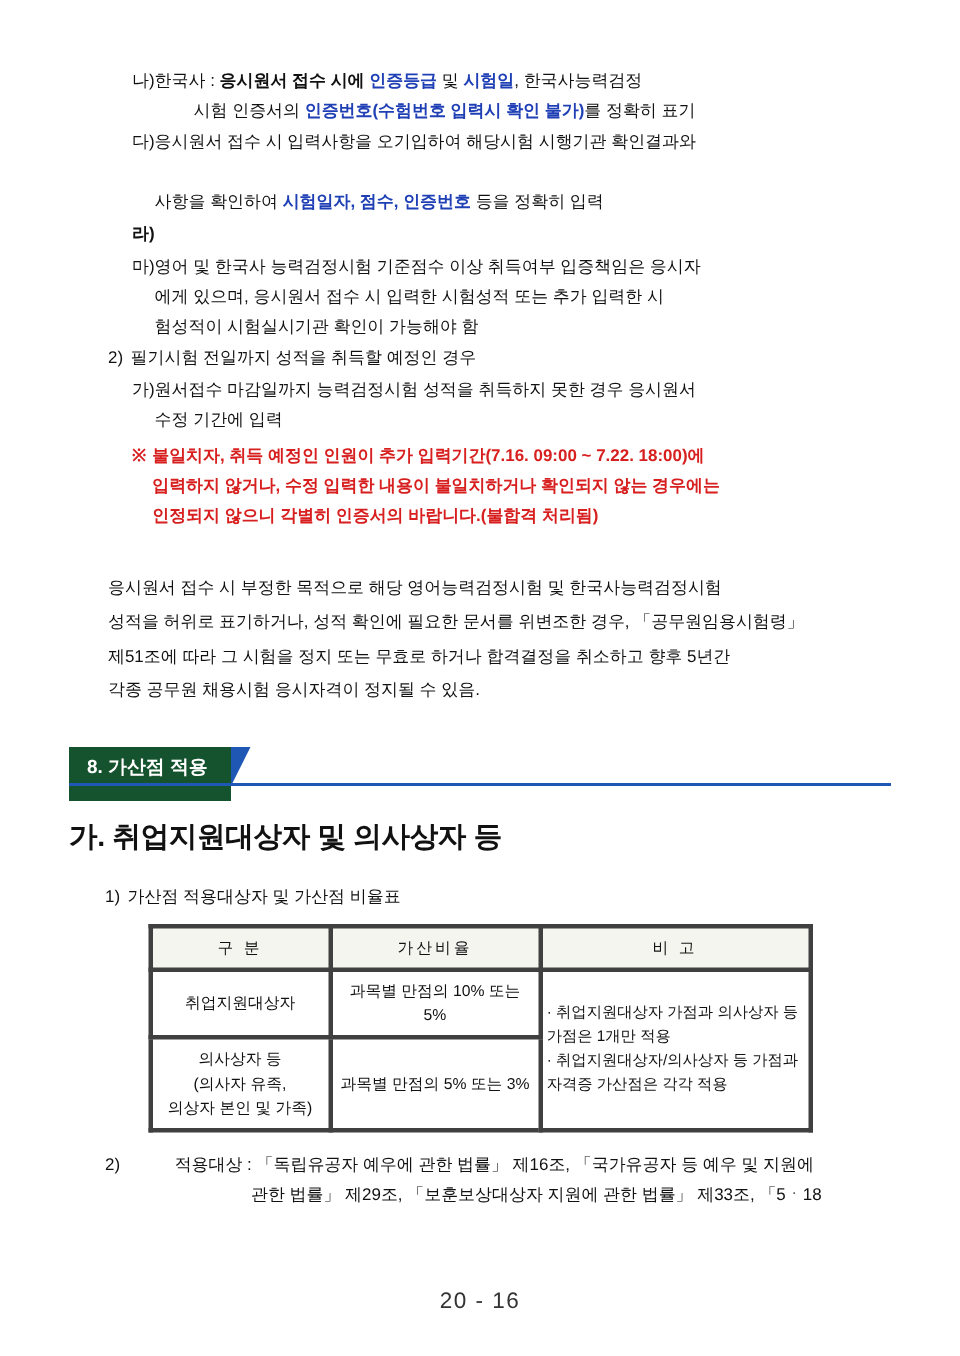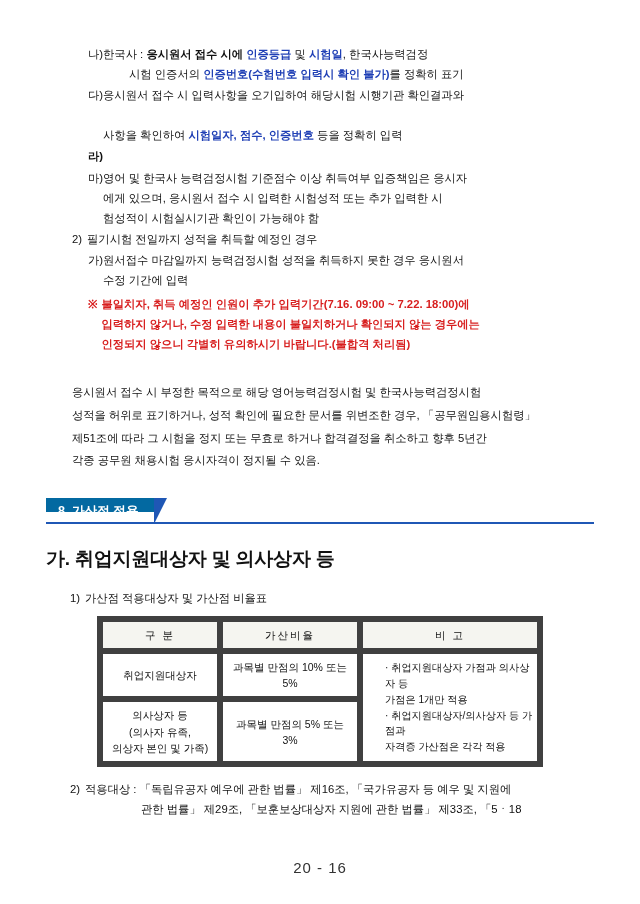--- a/index.html
+++ b/index.html
@@ -65,26 +65,26 @@
 
   
   .sec-bar {
     margin-top: 26px;
     position: relative;
     height: 26px;
   }
   .sec-bar .bar {
     position: relative;
     display: inline-block;
-    background: #0369a1;
+    background: #14532d;
     color: #ffffff;
     font-weight: bold;
     font-size: 12.6px;
     padding: 4px 16px 4px 12px;
-    height: 14px;
+    height: 36px;
     box-sizing: border-box;
     line-height: 18px;
   }
   .sec-bar .bar::after {
     content: "";
     position: absolute;
     right: -13px;
     top: 0;
     border-top: 26px solid #1f57b5;
     border-right: 13px solid transparent;
@@ -112,33 +112,33 @@
 
   
   table.score {
     border-collapse: collapse;
     margin: 8px auto 0 auto;
     width: 440px;
     font-size: 10.5px;
     table-layout: fixed;
   }
   table.score th, table.score td {
-    border: 6px solid #404040;
+    border: 3px solid #404040;
     padding: 5px 4px;
     vertical-align: middle;
     line-height: 1.55;
   }
   table.score th {
     background: #f5f5f0;
     font-weight: normal;
     text-align: center;
     letter-spacing: 2px;
   }
   table.score td.c { text-align: center; }
-  table.score td.l { text-align: left; padding-left: 22px; }
+  table.score td.l { text-align: left; padding-left: 3px; }
   .col1 { width: 120px; }
   .col2 { width: 140px; }
   .col3 { width: 180px; }
   .small-note { font-size: 10.2px; line-height: 1.5; }
 
   .lv-2b {
     margin-top: 12px;
     padding-left: 24px;
     padding-right: 20px;
   }
@@ -200,21 +200,21 @@
       <span>원서접수 마감일까지 능력검정시험 성적을 취득하지 못한 경우 응시원서</span><br>
       <span>수정 기간에 입력</span>
     </span>
   </div>
 
   <div class="row lv-star blk" style="margin-top:4px;">
     <span class="marker red-b" style="padding-right:4px;">※</span>
     <span class="body-text red-b">
       <span>불일치자, 취득 예정인 인원이 추가 입력기간(7.16. 09:00 ~ 7.22. 18:00)에</span><br>
       <span>입력하지 않거나, 수정 입력한 내용이 불일치하거나 확인되지 않는 경우에는</span><br>
-      <span>인정되지 않으니 각별히 유의하시기 바랍니다.(불합격 처리됨)</span>
+      <span>인정되지 않으니 각별히 인증서의 바랍니다.(불합격 처리됨)</span>
     </span>
   </div>
 
   <div class="para-ra">
     <span>응시원서 접수 시 부정한 목적으로 해당 영어능력검정시험 및 한국사능력검정시험</span><br>
     <span>성적을 허위로 표기하거나, 성적 확인에 필요한 문서를 위변조한 경우, 「공무원임용시험령」</span><br>
     <span>제51조에 따라 그 시험을 정지 또는 무효로 하거나 합격결정을 취소하고 향후 5년간</span><br>
     <span>각종 공무원 채용시험 응시자격이 정지될 수 있음.</span>
   </div>
 
@@ -260,20 +260,20 @@
           <span>(의사자 유족,</span><br>
           <span>의상자 본인 및 가족)</span>
         </td>
         <td class="c">과목별 만점의 5% 또는 3%</td>
       </tr>
     </tbody>
   </table>
 
   <div class="row lv-2b">
     <span class="marker">2)</span>
-    <span class="body-text" style="padding-left:5px;">
+    <span class="body-text" style="padding-left:5px;text-align:center;">
       <span>적용대상 : 「</span><span>독립유공자 예우에 관한 법률</span><span>」 제16조, 「</span><span>국가유공자 등 예우 및 지원에</span><br>
       <span style="display:inline-block;width:56px;"></span><span>관한 법률</span><span>」 제29조, 「</span><span>보훈보상대상자 지원에 관한 법률</span><span>」 제33조, 「5ㆍ18</span>
     </span>
   </div>
 
   <div class="footer">20 - 16</div>
 </div>
 
 </body></html>

